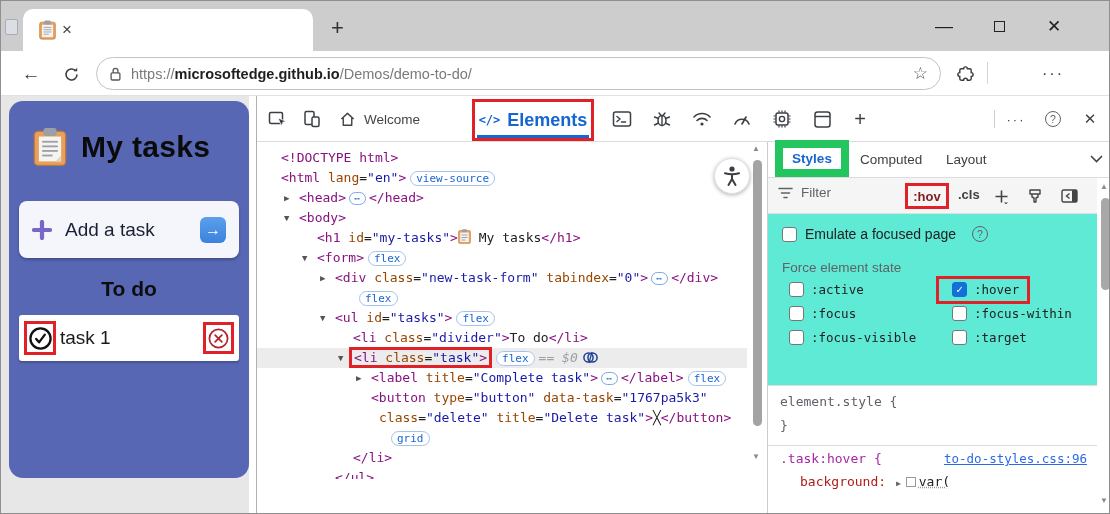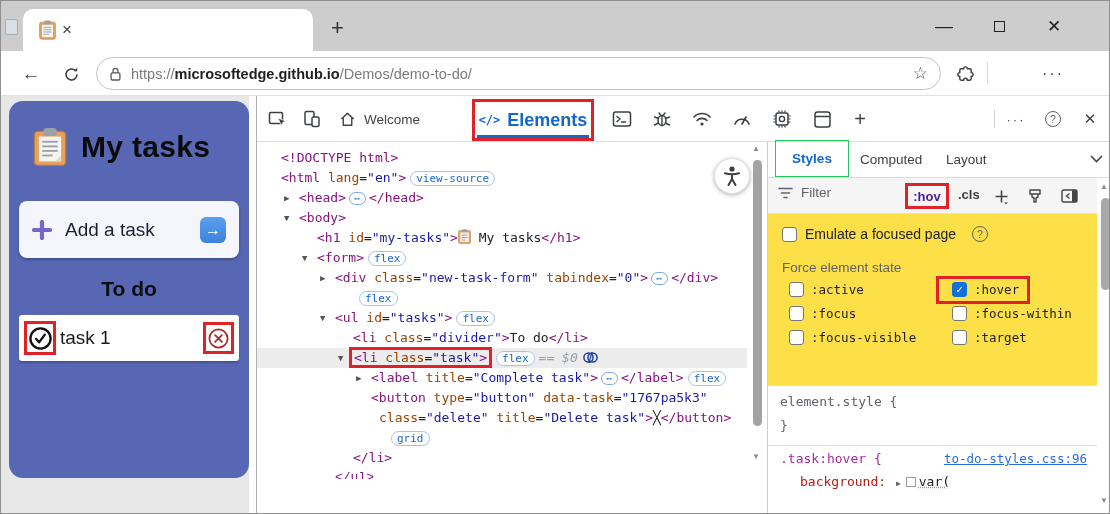--- a/index.html
+++ b/index.html
@@ -83,34 +83,34 @@
   .crumb { margin-right:18px; white-space:nowrap; }
   .crumb .el { color:#88164f; }
   .crumb .mod { color:#994500; }
   .crumb.sel { background:#e5e5e5; border-radius:2px; padding:4px 8px; margin-right:10px; }
   .crumb.sel .el { color:#5a2121; }
   .crumb.sel .mod { color:#8a4512; }
 
   
   .dt-sidebar { position:absolute; left:510px; top:46px; width:345px; height:373px; border-left:1px solid #ccc; }
   .sb-tabs { position:absolute; left:0; top:0; width:345px; height:36px; border-bottom:1px solid #dcdcdc; }
-  .styles-box { position:absolute; left:7px; top:-2px; width:74px; height:37px; border:1px solid #22c55e; display:flex; align-items:center; justify-content:center; }
+  .styles-box { position:absolute; left:7px; top:-2px; width:74px; height:37px; border:8px solid #22c55e; display:flex; align-items:center; justify-content:center; }
   .sb-tab { font-size:13.5px; color:#404040; position:absolute; top:10px; }
   .sb-tab.active { position:static; color:#1666d0; font-weight:600; }
   .chev { position:absolute; right:10px; top:13px; }
 
   .filter-row { position:absolute; left:0; top:36px; width:329px; height:36px; background:#f5f5f5; border-bottom:1px solid #e0e0e0; }
   .filter-field { position:absolute; left:10px; top:7px; display:flex; align-items:center; color:#5f6368; font-size:13.5px; }
   .filter-field span { margin-left:8px; }
   .hov-box { position:absolute; left:137px; top:5px; width:44px; height:26px; border:3px solid #e02128; display:flex; align-items:center; justify-content:center; }
-  .hov-lbl { color:#4c1d95; font-size:13px; font-weight:600; }
+  .hov-lbl { color:#7f1d1d; font-size:13px; font-weight:600; }
   .cls-lbl { position:absolute; left:190px; top:9px; font-size:13px; color:#3c4043; font-weight:600; }
   .fr-ic { position:absolute; top:8px; width:22px; height:20px; display:flex; align-items:center; justify-content:center; color:#444; }
 
-  .force-panel { position:absolute; left:0; top:72px; width:329px; height:172px; background:#fde047; border-bottom:1px solid #dcdcdc; }
+  .force-panel { position:absolute; left:0; top:72px; width:329px; height:172px; background:#5eead4; border-bottom:1px solid #dcdcdc; }
   .cbx { width:15px; height:15px; border:1.5px solid #767676; border-radius:3px; background:#fff; display:inline-flex; align-items:center; justify-content:center; }
   .cbx.on { background:#1270d8; border-color:#1270d8; color:#fff; font-size:11px; }
   .emulate-row { position:absolute; left:14px; top:12px; display:flex; align-items:center; font-size:14px; color:#202124; }
   .emulate-row span { margin:0 8px; }
   .help-circle { width:16px; height:16px; border:1.3px solid #5f6368; border-radius:50%; color:#5f6368; font-size:10.5px; display:inline-flex; align-items:center; justify-content:center; }
   .force-label { position:absolute; left:14px; top:46px; font-size:13.5px; color:#5f6368; }
   .state-item { position:absolute; display:flex; align-items:center; font-family:"DejaVu Sans Mono",monospace; font-size:12.5px; color:#202124; }
   .state-item span { margin-left:7px; }
   .hover-annbox { position:absolute; left:168px; top:62px; width:94px; height:28px; border:3px solid #e02128; }
   .force-specific { position:absolute; left:14px; top:146px; font-size:13.5px; color:#202124; }
@@ -321,21 +321,21 @@
         <div class="tree-line sel" style="padding-left: 96px;"><span class="exp" style="left: 81px;">▼</span><span class="redbox-inline"><span class="tk-tag">&lt;li</span><span class="tk-attr"> class</span><span class="tk-eq">=</span><span class="tk-val">"task"</span><span class="tk-tag">&gt;</span></span><span class="tk-badge">flex</span><span class="tk-dim">== </span><span class="tk-dimi">$0</span><span><svg class="overlap-ic" width="15" height="13" viewBox="0 0 15 13" style="display:inline-block">
               <circle cx="5.5" cy="6.5" r="4.6" fill="none" stroke="#1f3e99" stroke-width="1.5"></circle>
               <circle cx="9.5" cy="6.5" r="4.6" fill="none" stroke="#1f3e99" stroke-width="1.5"></circle>
               <line x1="9" y1="1" x2="6" y2="12" stroke="#1f3e99" stroke-width="1.2"></line>
             </svg></span></div>
         <div class="tree-line" style="padding-left: 114px;"><span class="exp" style="left: 99px;">▶</span><span class="tk-tag">&lt;label</span><span class="tk-attr"> title</span><span class="tk-eq">=</span><span class="tk-val">"Complete task"</span><span class="tk-tag">&gt;</span><span class="tk-dots">⋯</span><span class="tk-tag">&lt;/label&gt;</span><span class="tk-badge">flex</span></div>
         <div class="tree-line" style="padding-left: 114px;"><span class="tk-tag">&lt;button</span><span class="tk-attr"> type</span><span class="tk-eq">=</span><span class="tk-val">"button"</span><span class="tk-attr"> data-task</span><span class="tk-eq">=</span><span class="tk-val">"1767pa5k3"</span></div>
         <div class="tree-line" style="padding-left: 122px;"><span class="tk-attr">class</span><span class="tk-eq">=</span><span class="tk-val">"delete"</span><span class="tk-attr"> title</span><span class="tk-eq">=</span><span class="tk-val">"Delete task"</span><span class="tk-tag">&gt;</span><span class="tk-x">╳</span><span class="tk-tag">&lt;/button&gt;</span></div>
         <div class="tree-line" style="padding-left: 130px;"><span class="tk-badge">grid</span></div>
         <div class="tree-line" style="padding-left: 96px;"><span class="tk-tag">&lt;/li&gt;</span></div>
-        <div class="tree-line" style="padding-left: 78px; font-family: Liberation Mono, monospace;"><span class="tk-tag">&lt;/ul&gt;</span></div>
+        <div class="tree-line" style="padding-left: 78px;"><span class="tk-tag">&lt;/ul&gt;</span></div>
       </div>
 
     <div class="tree-scroll">
       <div class="scroll-arrow" style="top:2px">▲</div>
       <div class="tree-thumb"></div>
       <div class="scroll-arrow" style="top:310px">▼</div>
     </div>
 
     <div class="a11y-fab">
       <svg width="20" height="22" viewBox="0 0 20 22">

